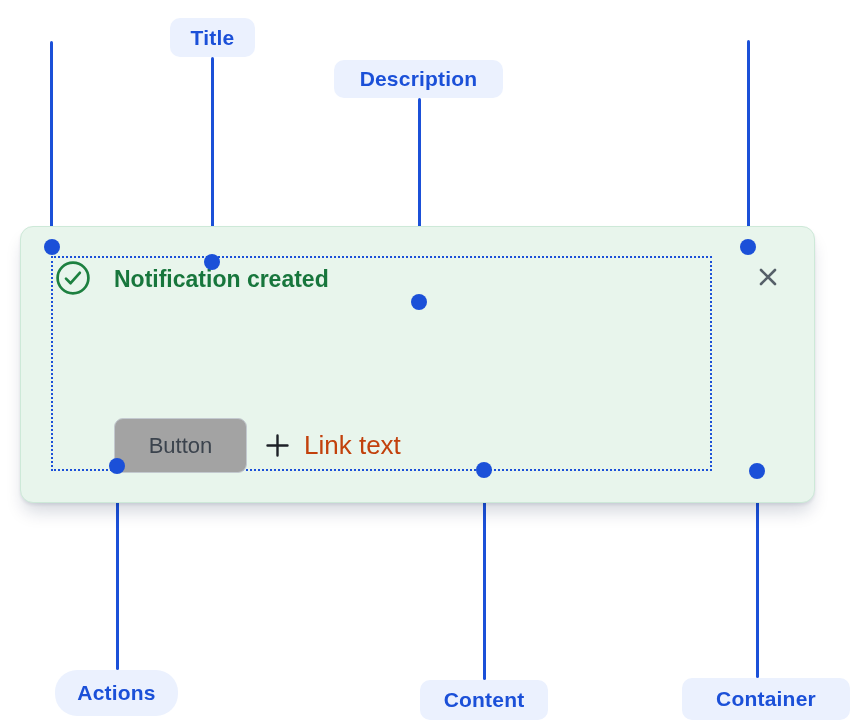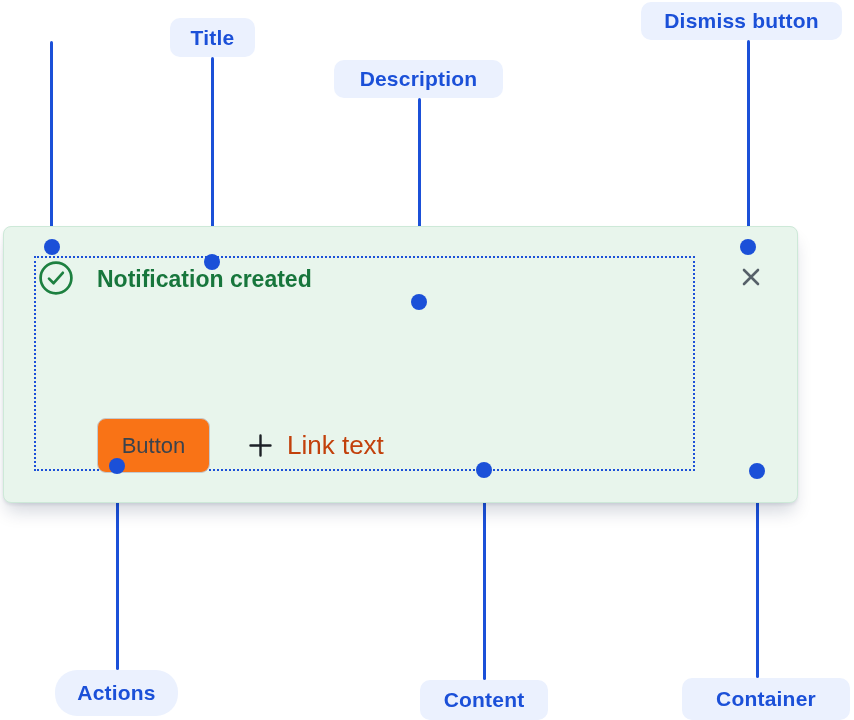--- a/index.html
+++ b/index.html
@@ -12,41 +12,41 @@
   .pill{
     position:absolute;display:flex;align-items:center;justify-content:center;
     background:#EBF1FE;color:#1B50D8;font-size:21px;font-weight:700;
     border-radius:10px;white-space:nowrap;letter-spacing:.2px;
   }
   
   .vline{position:absolute;width:3px;background:#1B50D8;border-radius:2px;}
   .dot{position:absolute;width:16px;height:16px;border-radius:50%;background:#1B50D8;}
   
   .flag{
-    position:absolute;left:3px;top:226px;width:795px;height:277px;
-    background:#E8F5EC;border:1.5px solid #CDE9D8;border-radius:8px;
+    position:absolute;left:20px;top:226px;width:795px;height:277px;
+    background:#E8F5EC;border:1.5px solid #CDE9D8;border-radius:13px;
     box-sizing:border-box;
     box-shadow:0 12px 18px -4px rgba(9,30,66,.18), 0 2px 3px rgba(9,30,66,.08);
   }
   .content-outline{
     position:absolute;left:30px;top:29px;width:657px;height:211px;
     border:2px dotted #1B50D8;
   }
   .flag-icon{position:absolute;left:34px;top:33px;width:36px;height:36px;}
   .flag-title{
     position:absolute;left:93px;top:37px;font-size:23px;line-height:30px;
     font-weight:700;color:#17763C;
   }
   .flag-desc{
     position:absolute;left:93px;top:77px;width:610px;
     font-size:23px;line-height:42px;color:#454F59;
   }
   .flag-button{
-    position:absolute;left:93px;top:191px;width:113px;height:55px;
-    background:#f97316;border:1.5px solid #C3C9CF;border-radius:9px;
+    position:absolute;left:93px;top:191px;width:133px;height:55px;
+    background:#a3a3a3;border:1.5px solid #C3C9CF;border-radius:9px;
     box-sizing:border-box;display:flex;align-items:center;justify-content:center;
     font-family:"Liberation Sans", sans-serif;
     font-size:22px;color:#3B434D;cursor:pointer;padding:0;
   }
   .flag-link{
     position:absolute;left:243px;top:191px;height:55px;
     display:flex;align-items:center;gap:13px;cursor:pointer;
   }
   .flag-link .link-label{font-size:26px;color:#c2410c;font-weight:400;}
   .dismiss-btn{
@@ -55,21 +55,20 @@
     background:transparent;border:none;cursor:pointer;padding:0;
   }
 </style>
 </head>
 <body>
 
 <div id="stage">
 
   <div class="pill" style="left:334px;top:60px;width:169px;height:38px;">Description</div>
   <div class="pill" style="left:170px;top:18px;width:85px;height:39px;">Title</div>
-  <div class="pill" style="left:641px;top:2px;width:201px;height:38px;">Dismiss button</div>
 
   <div class="pill" style="left:55px;top:670px;width:123px;height:46px;border-radius:22px;">Actions</div>
   <div class="pill" style="left:420px;top:680px;width:128px;height:40px;">Content</div>
   <div class="pill" style="left:682px;top:678px;width:168px;height:42px;">Container</div>
 
   <div class="vline" style="left:50px;top:41px;height:206px;"></div>
   <div class="vline" style="left:210.5px;top:57px;height:205px;"></div>
   <div class="vline" style="left:417.5px;top:98px;height:204px;"></div>
   <div class="vline" style="left:746.5px;top:40px;height:207px;"></div>
 

